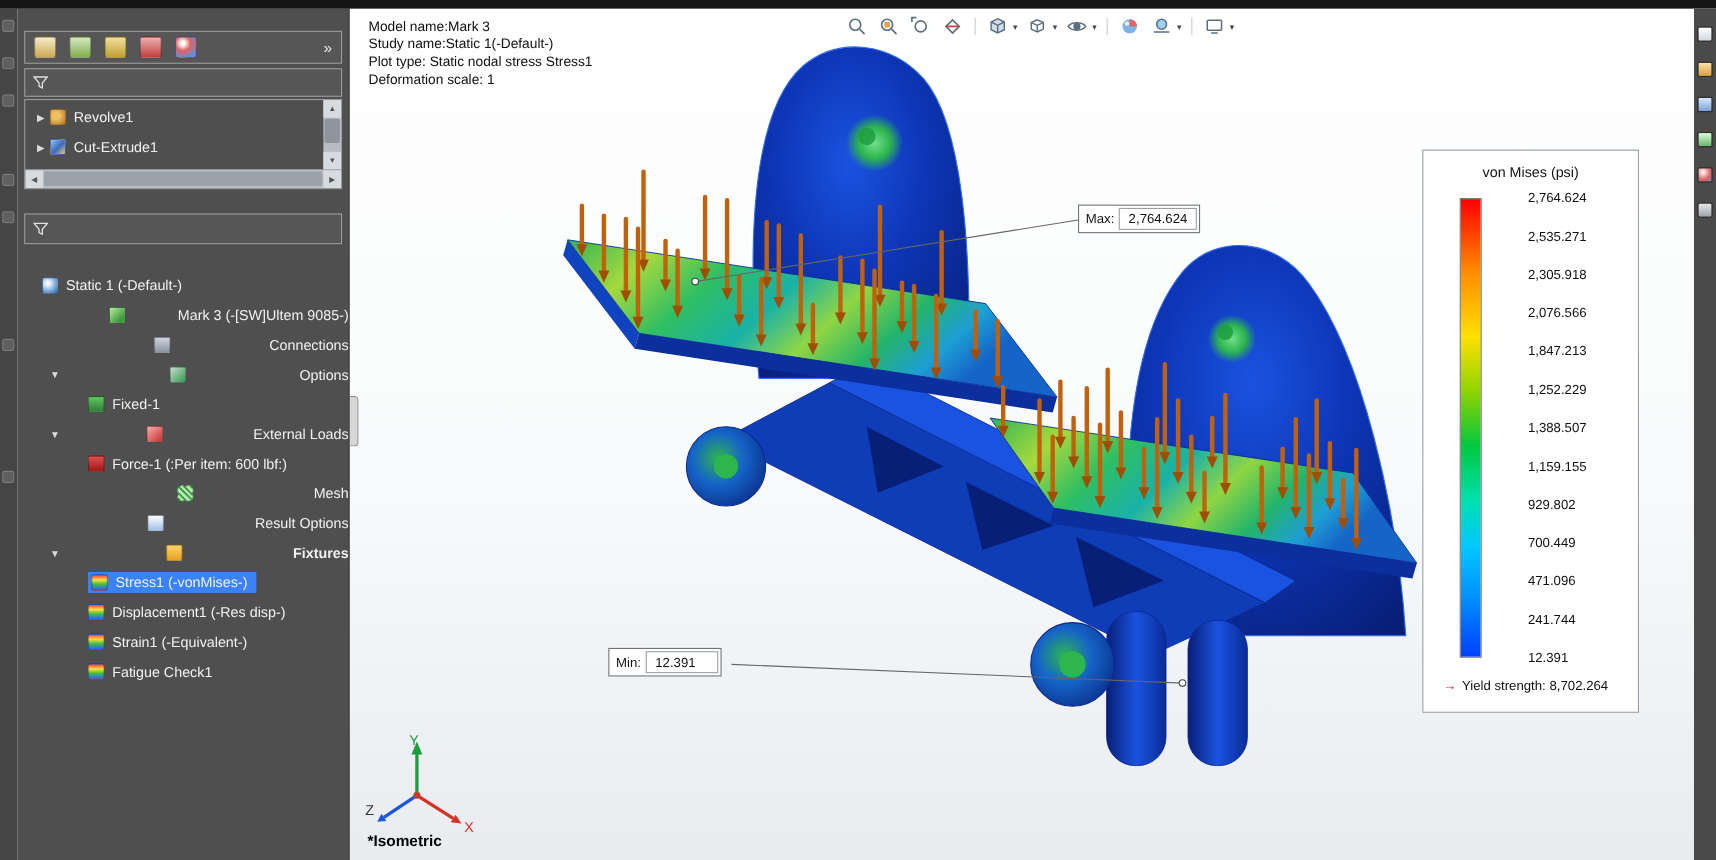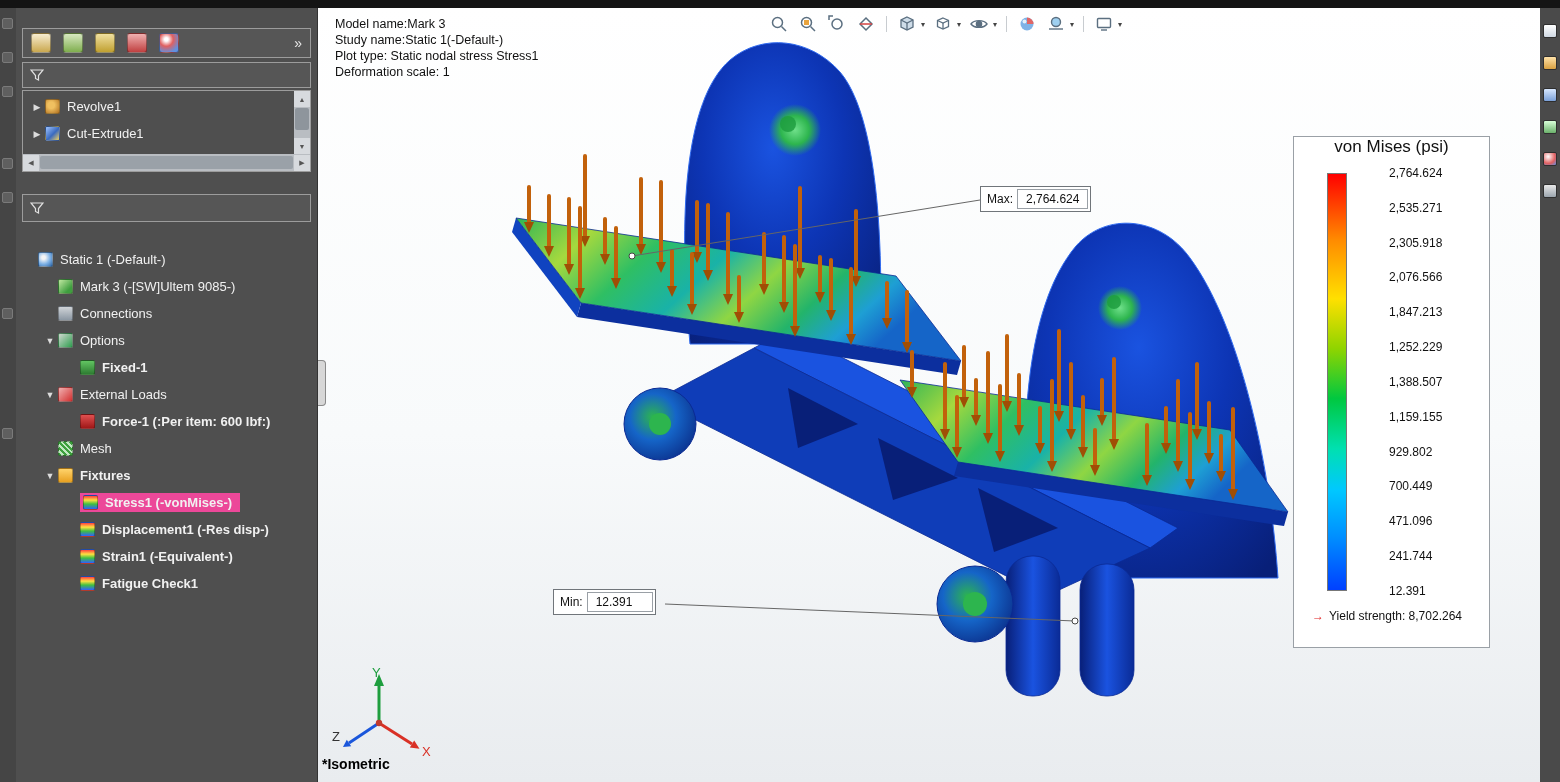--- a/index.html
+++ b/index.html
@@ -25,25 +25,25 @@
   .fm-chevron { margin-left:auto; color:#e8e8e8; font-size:14px; cursor:pointer; }
 
   .filter-box { margin:4px 6px 0 6px; height:26px; border:1px solid #9c9c9c; background:#565656; display:flex; align-items:center; padding:0 7px; }
   .filter-box.second { margin-top:22px; height:28px; }
   .funnel { width:14px; height:14px; }
 
   .tree-panel { margin:2px 6px 0 6px; height:82px; border:1px solid #9c9c9c; background:#4f4f4f; position:relative; overflow:hidden; }
   .tree-rows { position:absolute; left:0; top:2px; right:17px; }
 
   .trow { display:flex; align-items:center; height:27px; color:#f1f1f1; font-size:13px; white-space:nowrap; cursor:pointer; }
-  .lv0 { padding-left:6px; } .lv1 { padding-left:26px; } .lv2 { padding-left:48px;font-weight:bold; }
+  .lv0 { padding-left:6px; } .lv1 { padding-left:26px;justify-content:space-between; } .lv2 { padding-left:48px; }
   .caret { width:16px; flex:none; text-align:center; font-size:9px; color:#dcdcdc; cursor:pointer; }
   .ticon { width:15px; height:15px; flex:none; border-radius:2px; border:1px solid rgba(0,0,0,.3); margin-right:7px; }
   .hl { display:flex; align-items:center; }
-  .sel .hl { background:#ec4899; padding:2px 8px 2px 3px; }
+  .sel .hl { background:#3b82f6; padding:2px 8px 2px 3px; }
   .bold .lab { font-weight:bold; }
 
   .i-revolve   { background:radial-gradient(circle at 40% 40%, #f0c060 30%, #b07020 100%); }
   .i-cutext    { background:linear-gradient(135deg,#9fc4ff 0%,#3a6abf 55%,#f0d060 100%); }
   .i-study     { background:radial-gradient(circle at 35% 35%, #f4f4f4 15%, #7fb2e6 55%, #2d66a8 100%); }
   .i-part      { background:linear-gradient(135deg,#bfe8a0,#3f9e3f 75%); }
   .i-conn      { background:linear-gradient(180deg,#d0d4d8,#8b97a3); }
   .i-fixt      { background:linear-gradient(135deg,#cfd8cf,#2f9e4f); }
   .i-fixed     { background:linear-gradient(180deg,#62c462,#2e7d32); }
   .i-extload   { background:linear-gradient(135deg,#f0b0b0,#d23030); }
@@ -69,35 +69,35 @@
   #model-svg { position:absolute; left:0; top:0; width:1222px; height:774px; }
 
   .vp-info { position:absolute; left:17px; top:8px; font-size:12.5px; line-height:16px; color:#111; }
 
   .hud { position:absolute; left:450px; top:5px; display:flex; align-items:center; gap:7px; }
   .hud .ic { width:22px; height:22px; display:flex; align-items:center; justify-content:center; cursor:pointer; }
   .hud .dd { font-size:8px; color:#444; margin-left:-4px; cursor:pointer; }
   .hud .sep { width:1px; height:16px; background:#c8ccd0; margin:0 2px; }
 
   .legend { position:absolute; left:975px; top:128px; width:197px; height:512px; background:#fff; border:1px solid #9aa0a6; cursor:grab; }
-  .legend-title { text-align:center; font-size:17px; color:#111; }
+  .legend-title { text-align:center; margin-top:12px; font-size:13px; color:#111; }
   .legend-body { position:relative; margin:16px 0 0 33px; height:420px; }
   .grad { width:20px; height:418px; border:1px solid #777;
           background:linear-gradient(180deg,#ff0000 0%,#ff8c00 16%,#ffe000 30%,#8fd400 42%,#00c840 54%,#00e0b0 66%,#00c8ff 76%,#0090ff 87%,#0040ff 100%); }
   .ticks { position:absolute; left:62px; top:-7px; height:432px; display:flex; flex-direction:column; justify-content:space-between; font-size:12px; color:#111; }
   .yield { margin:16px 0 0 18px; font-size:12px; color:#111; display:flex; align-items:center; gap:5px; }
   .yield-arrow { color:#e02020; font-size:12px; }
 
   .callout { position:absolute; display:flex; align-items:center; background:#fff; border:1px solid #70757a; padding:2px; font-size:12px; color:#111; cursor:grab; }
   .callout .cl { padding:2px 4px;text-align:center; }
   .callout .cv { border:1px solid #9aa0a6; background:#fff; padding:2px 8px; min-width:66px; }
   .max-callout { left:662px; top:178px; }
   .min-callout { left:235px; top:581px; }
 
-  .view-label { position:absolute; left:4px; top:748px; font-size:14px; font-weight:700; color:#000; }
+  .view-label { position:absolute; left:16px; top:748px; font-size:14px; font-weight:700; color:#000; }
 
   .triad { position:absolute; left:6px; top:655px; }
 
   .splitter { position:absolute; left:0; top:352px; width:8px; height:46px; background:#d7d7d7; border:1px solid #8a8a8a; border-left:none; border-radius:0 4px 4px 0; cursor:ew-resize; }
 </style>
 </head>
 <body>
 
 <div class="topbar"></div>
 
@@ -192,20 +192,25 @@
     </div>
     <div class="trow lv2">
       <span class="caret"></span>
       <span class="ticon i-force"></span>
       <span class="lab">Force-1 (:Per item: 600 lbf:)</span>
     </div>
     <div class="trow lv1">
       <span class="caret"></span>
       <span class="ticon i-mesh"></span>
       <span class="lab">Mesh</span>
+    </div>
+    <div class="trow lv1">
+      <span class="caret"></span>
+      <span class="ticon i-ropts"></span>
+      <span class="lab">Result Options</span>
     </div>
     <div class="trow lv1 bold">
       <span class="caret">▼</span>
       <span class="ticon i-results"></span>
       <span class="lab">Fixtures</span>
     </div>
     <div class="trow lv2 sel">
       <span class="caret"></span>
       <span class="hl">
         <span class="ticon i-plot"></span>

